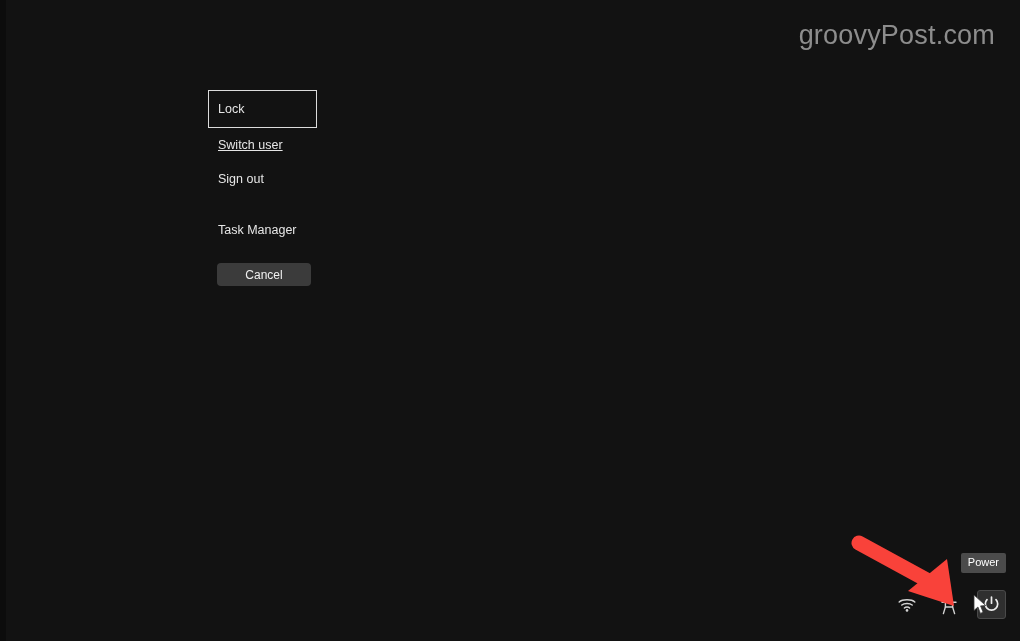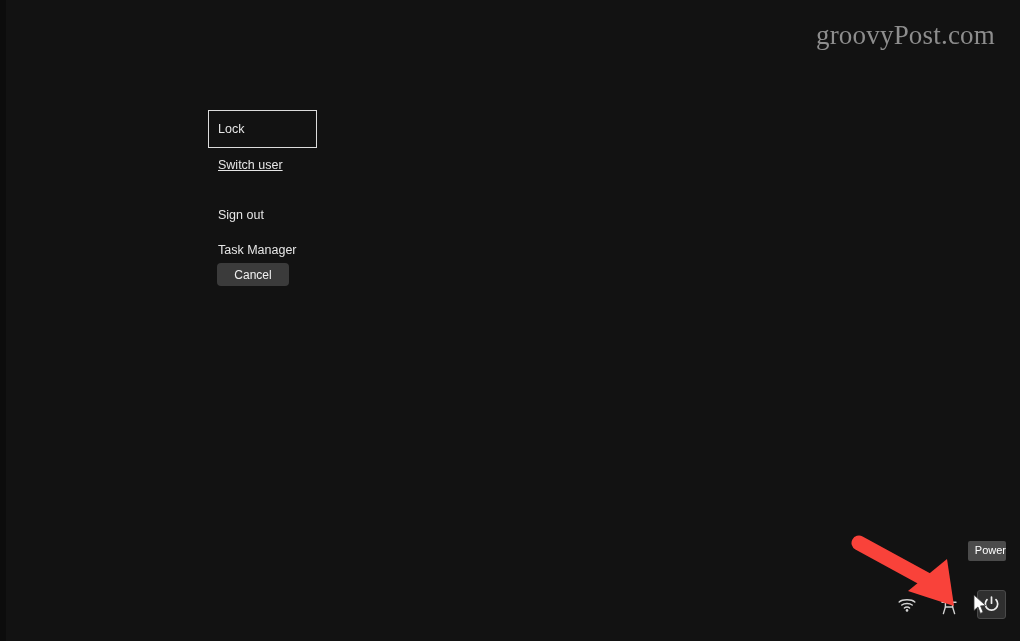--- a/index.html
+++ b/index.html
@@ -25,21 +25,21 @@
     width: 6px;
     height: 641px;
     background: #0c0c0c;
   }
 
   
   #watermark {
     position: absolute;
     right: 25px;
     top: 20px;
-    font-family: Liberation Serif, serif;
+    font-family: Liberation Sans, sans-serif;
     font-size: 27px;
     color: #8d8d8d;
     letter-spacing: 0.2px;
     white-space: nowrap;
   }
 
   
   #security-menu {
     position: absolute;
     left: 208px;
@@ -48,48 +48,47 @@
   }
   .menu-item {
     color: #e6e6e6;
     font-size: 12.5px;
     line-height: 1;
     padding: 0;
     background: transparent;
     border: 1px solid transparent;
     box-sizing: border-box;
     white-space: nowrap;
-    margin-top: 20px;
   }
   #menu-item-lock {
     width: 109px;
     height: 38px;
     border: 1px solid #dcdcdc;
     display: flex;
     align-items: center;
     padding-left: 9px;
   }
   #menu-item-switch-user,
   #menu-item-sign-out,
   #menu-item-task-manager {
     position: absolute;
     left: 9px;
     display: flex;
     align-items: center;
     height: 16px;
   }
   #menu-item-switch-user { top: 47px; text-decoration: underline; }
-  #menu-item-sign-out    { top: 97px; }
+  #menu-item-sign-out    { top: 81px; }
   #menu-item-task-manager{ top: 132px; }
 
   #cancel-button {
     position: absolute;
     left: 9px;
     top: 173px;
-    width: 72px;
+    width: 94px;
     height: 23px;
     background: #3b3b3b;
     border: none;
     border-radius: 4px;
     color: #f0f0f0;
     font-family: "Liberation Sans", sans-serif;
     font-size: 12px;
     cursor: default;
     padding: 0;
   }
@@ -121,25 +120,25 @@
     border: 1px solid #4a4a4a;
     border-radius: 3px;
     position: relative;
   }
   .tray-icon svg { display: block; }
 
   
   #power-tooltip {
     position: absolute;
     right: 14px;
-    bottom: 80px;
+    bottom: 68px;
     background: #4b4b4b;
     color: #ffffff;
     font-size: 11px;
-    padding: 4px 0 5px 7px;
+    padding: 4px 7px 5px 7px;
     border-radius: 2px;
     white-space: nowrap;
     line-height: 1;
   }
 
   
   #mouse-cursor {
     position: absolute;
     left: 973px;
     top: 595px;

